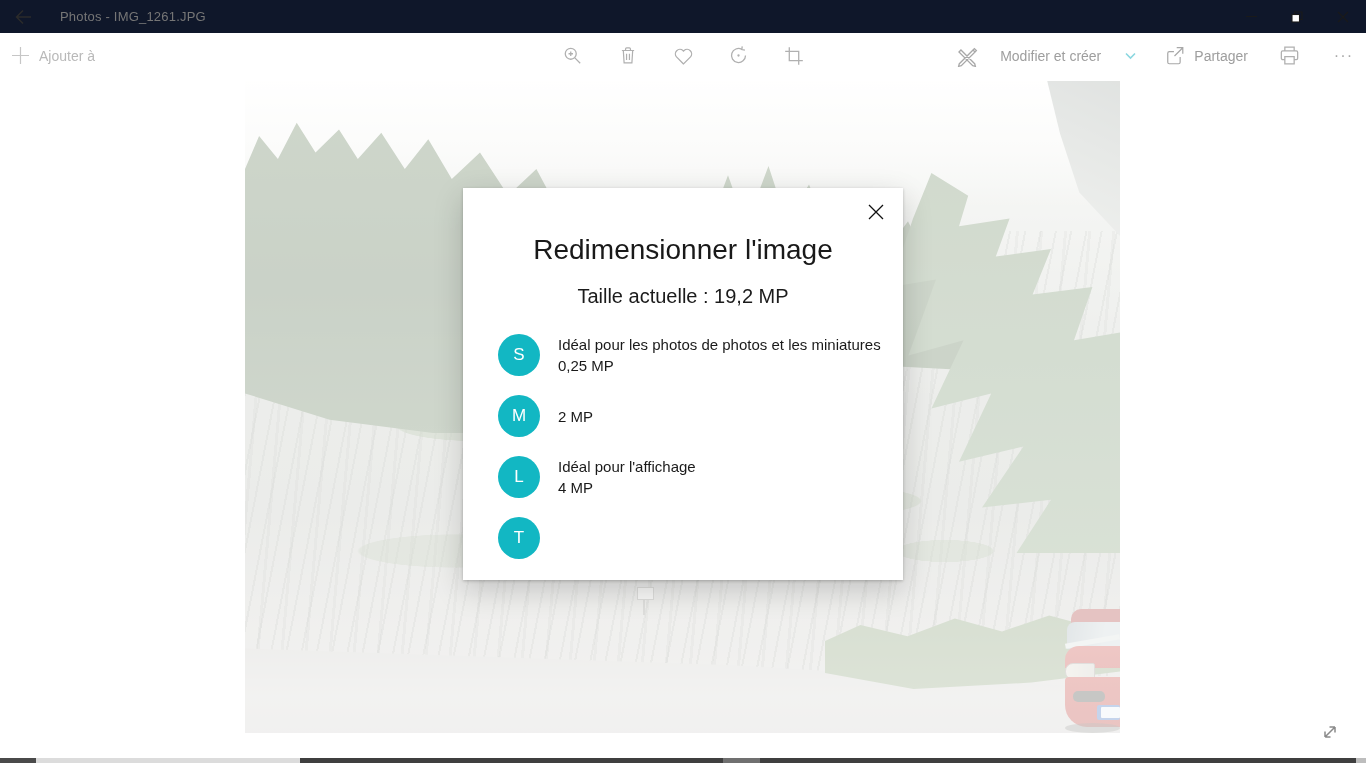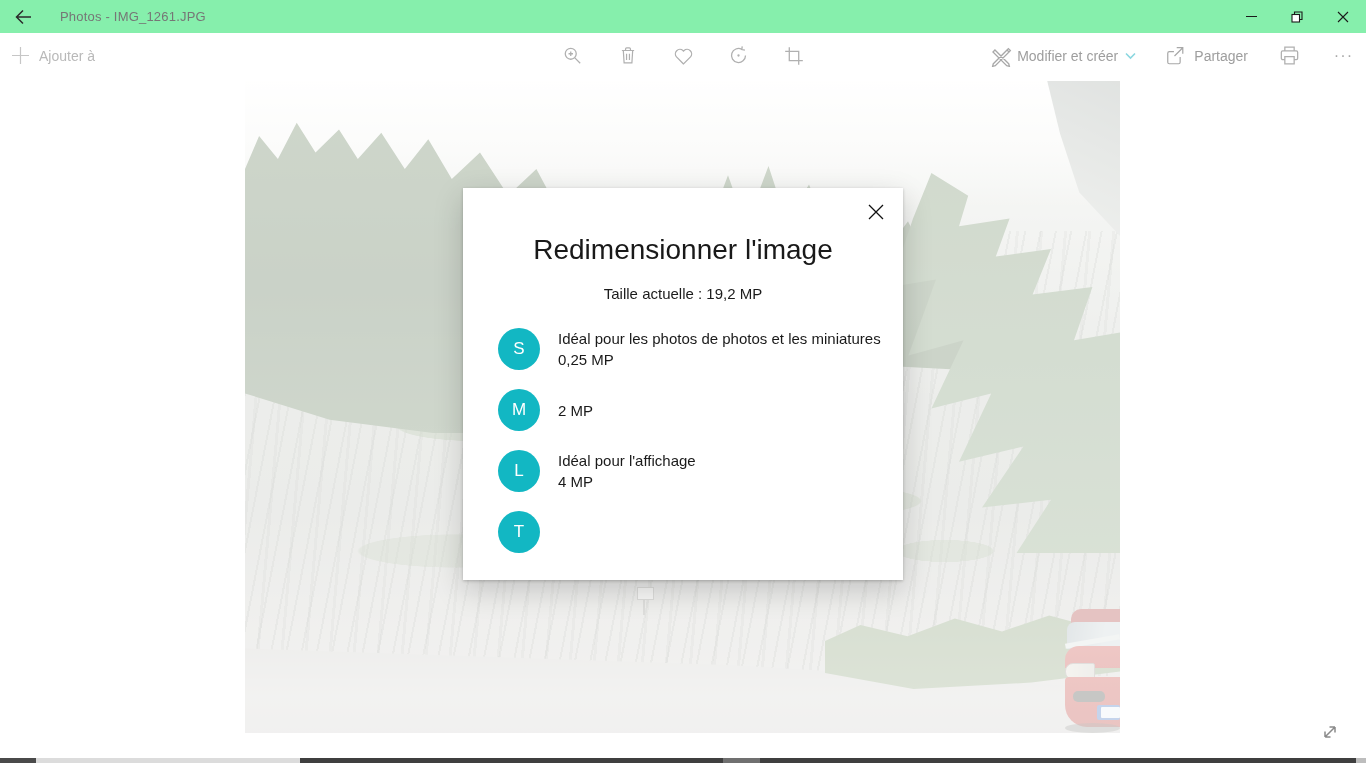--- a/index.html
+++ b/index.html
@@ -5,34 +5,34 @@
   html,body{margin:0;padding:0;}
   body{
     width:1366px;height:768px;overflow:hidden;position:relative;
     background:#ffffff;
     font-family:"Liberation Sans","DejaVu Sans",sans-serif;
     -webkit-font-smoothing:antialiased;
   }
   svg{display:block;}
 
   
-  .titlebar{position:absolute;left:0;top:0;width:1366px;height:33px;background:#86efac;display:flex;align-items:center;}
+  .titlebar{position:absolute;left:0;top:0;width:1366px;height:33px;background:#0f172a;display:flex;align-items:center;}
   .back-btn{width:46px;height:33px;display:flex;align-items:center;justify-content:center;color:#2b2b2b;cursor:pointer;}
   .win-title{font-size:13px;color:#767676;margin-left:14px;letter-spacing:.2px;}
   .win-controls{position:absolute;right:0;top:0;height:33px;display:flex;}
   .win-btn{width:46px;height:33px;display:flex;align-items:center;justify-content:center;color:#1a1a1a;}
 
   
   .toolbar{position:absolute;left:0;top:33px;width:1366px;height:45px;background:#fff;}
   .addto{position:absolute;left:12px;top:0;height:45px;display:flex;align-items:center;gap:10px;color:#b9b9b9;font-size:14px;text-align:center;}
   .addto .plus{color:#c6c6c6;}
   .center-icons{position:absolute;left:561px;top:0;width:244px;height:45px;display:flex;align-items:center;justify-content:space-between;color:#b0b0b0;}
   .tool-ic{width:22px;height:22px;display:flex;align-items:center;justify-content:center;}
   .right-group{position:absolute;right:10px;top:0;height:45px;display:flex;align-items:center;color:#9e9e9e;font-size:14px;}
-  .edit-create{display:flex;align-items:center;gap:5px;margin-right:28px;}
+  .edit-create{display:flex;align-items:center;gap:22px;margin-right:28px;}
   .edit-create .chev{color:#8bd7e0;margin-left:2px;}
   .share{display:flex;align-items:center;gap:9px;margin-right:30px;}
   .print{margin-right:32px;color:#b0b0b0;}
   .more{width:24px;text-align:center;color:#a9a9a9;font-size:16px;letter-spacing:2px;line-height:10px;padding-bottom:8px;}
 
   
   .photo{position:absolute;left:245px;top:81px;width:875px;height:652px;overflow:hidden;
     background:linear-gradient(180deg,#edeeea 0%,#d4d7d0 26%,#c0c4bc 48%,#bcbfb8 66%,#cccbc6 84%,#d8d7d3 100%);}
   .photo *{position:absolute;}
   .p-stria{left:0;top:150px;width:875px;height:445px;
@@ -74,21 +74,21 @@
   .p-car .plate{left:32px;top:96px;width:23px;height:15px;background:#3f6fbe;border-radius:2px;}
   .p-car .plate-in{left:36px;top:98px;width:19px;height:11px;background:#e8edf4;border-radius:1px;}
   .p-car .shadow{left:0;top:114px;width:55px;height:10px;background:rgba(70,70,65,.45);border-radius:50%;}
   .p-fade{left:0;top:0;width:875px;height:652px;background:rgba(255,255,255,.70);}
 
   
   .dialog{position:absolute;left:463px;top:188px;width:440px;height:392px;background:#fff;
     box-shadow:0 1px 3px rgba(0,0,0,.22), 0 10px 28px rgba(0,0,0,.18);}
   .dlg-close{position:absolute;top:10px;right:13px;width:28px;height:28px;display:flex;align-items:center;justify-content:center;color:#111;cursor:pointer;}
   .dlg-title{margin-top:44px;text-align:center;font-size:28px;color:#191919;line-height:36px;}
-  .dlg-sub{margin-top:17px;text-align:center;font-size:15px;color:#1b1b1b;}
+  .dlg-sub{margin-top:17px;text-align:center;font-size:20px;color:#1b1b1b;}
   .dlg-options{margin:26px 0 0 35px;}
   .opt-row{display:flex;align-items:center;min-height:42px;margin-bottom:19px;cursor:pointer;}
   .opt-circle{flex:0 0 42px;width:42px;height:42px;border-radius:50%;background:#12b7c3;color:#fff;
     display:flex;align-items:center;justify-content:center;font-size:17px;}
   .opt-text{margin-left:18px;font-size:15px;color:#1a1a1a;line-height:21px;}
   .opt-size:empty{display:none;}
 
   
   .expand-btn{position:absolute;right:24px;bottom:24px;width:22px;height:22px;color:#8a8a8a;cursor:pointer;}
   .filmstrip{position:absolute;left:0;top:758px;width:1366px;height:5px;}

